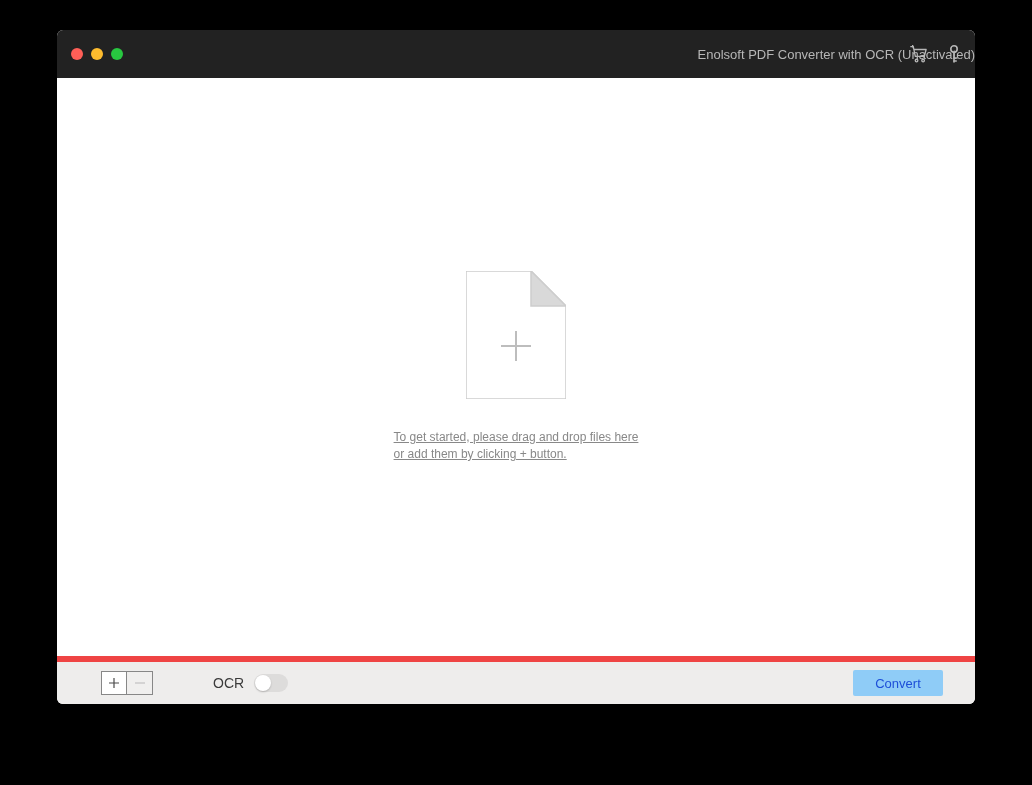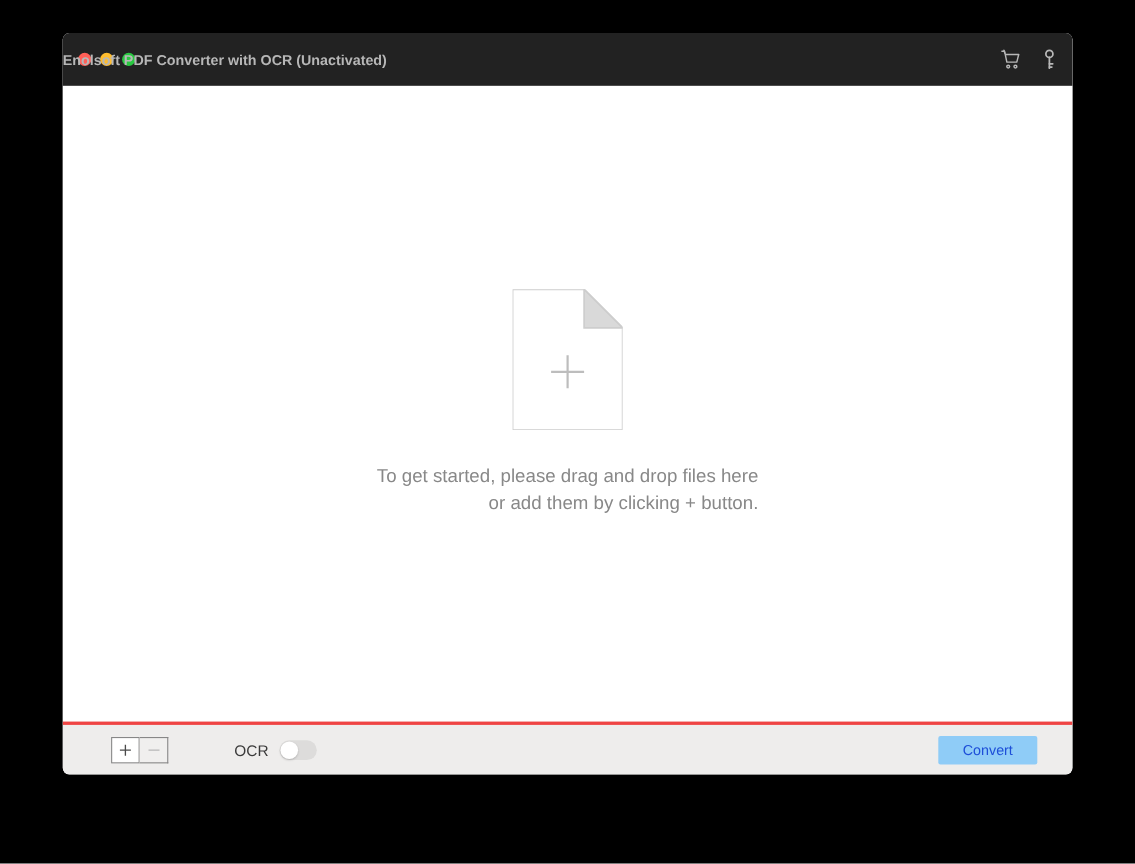--- a/index.html
+++ b/index.html
@@ -39,24 +39,24 @@
       width: 12px;
       height: 12px;
       border-radius: 50%;
     }
     .tl-red { background: #ff5f57; }
     .tl-yellow { background: #febc2e; }
     .tl-green { background: #28c840; }
     .titlebar-title {
       position: absolute;
       left: 0; right: 0;
-      text-align: left;
+      text-align: right;
       color: #b7b7b7;
       font-size: 13px;
-      font-weight: 700;
+      font-weight: 400;
       pointer-events: none;
     }
     .titlebar-actions {
       margin-left: auto;
       display: flex;
       gap: 18px;
       align-items: center;
     }
     .titlebar-actions .icon-btn {
       color: #b7b7b7;
@@ -73,29 +73,30 @@
       justify-content: center;
     }
     .drop-icon {
       width: 100px;
       height: 128px;
       position: relative;
       margin-bottom: 30px;
     }
     .drop-icon svg { display: block; }
     .drop-text {
-      text-align: right;
+      text-align: left;
       color: #888888;
-      font-size: 17px;
+      font-size: 12px;
       line-height: 1.45;
+      text-decoration: underline;
     }
     .footer {
       height: 48px;
       background: #eeedec;
-      border-top: 3px solid #ef4444;
+      border-top: 6px solid #ef4444;
       display: flex;
       align-items: center;
       padding: 0 32px 0 44px;
     }
     .sq-btn-group {
       display: flex;
     }
     .sq-btn {
       width: 26px;
       height: 24px;

